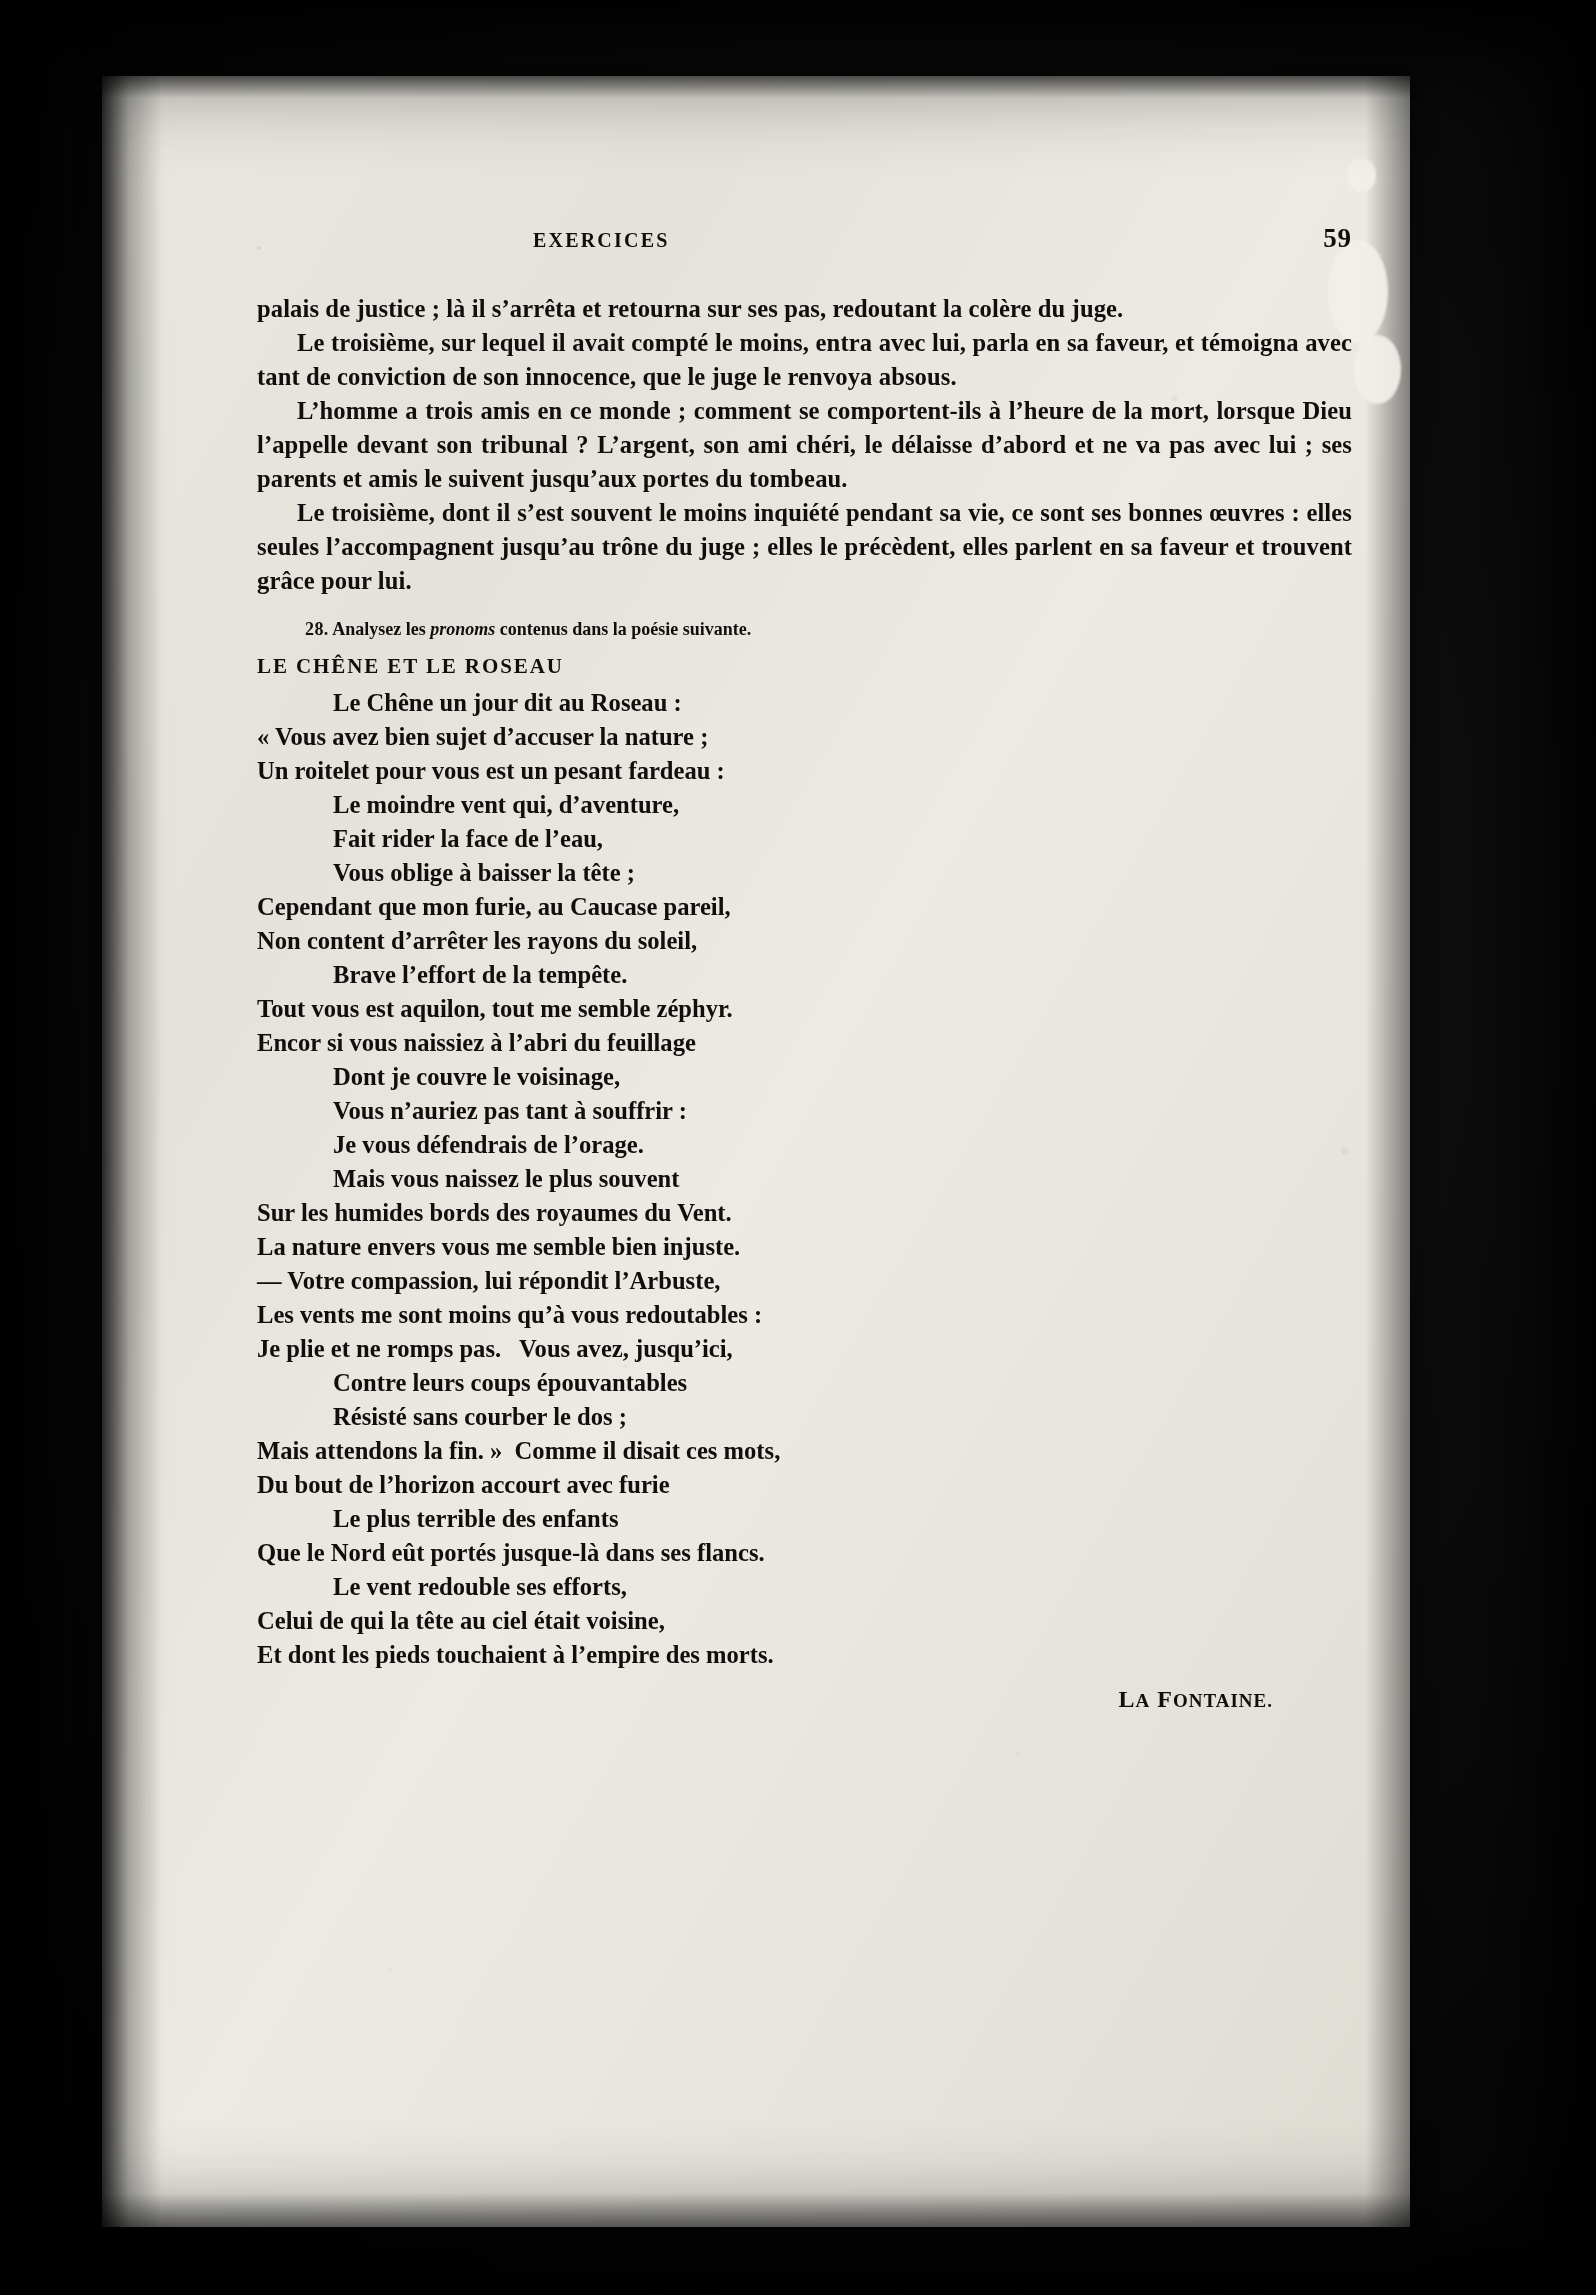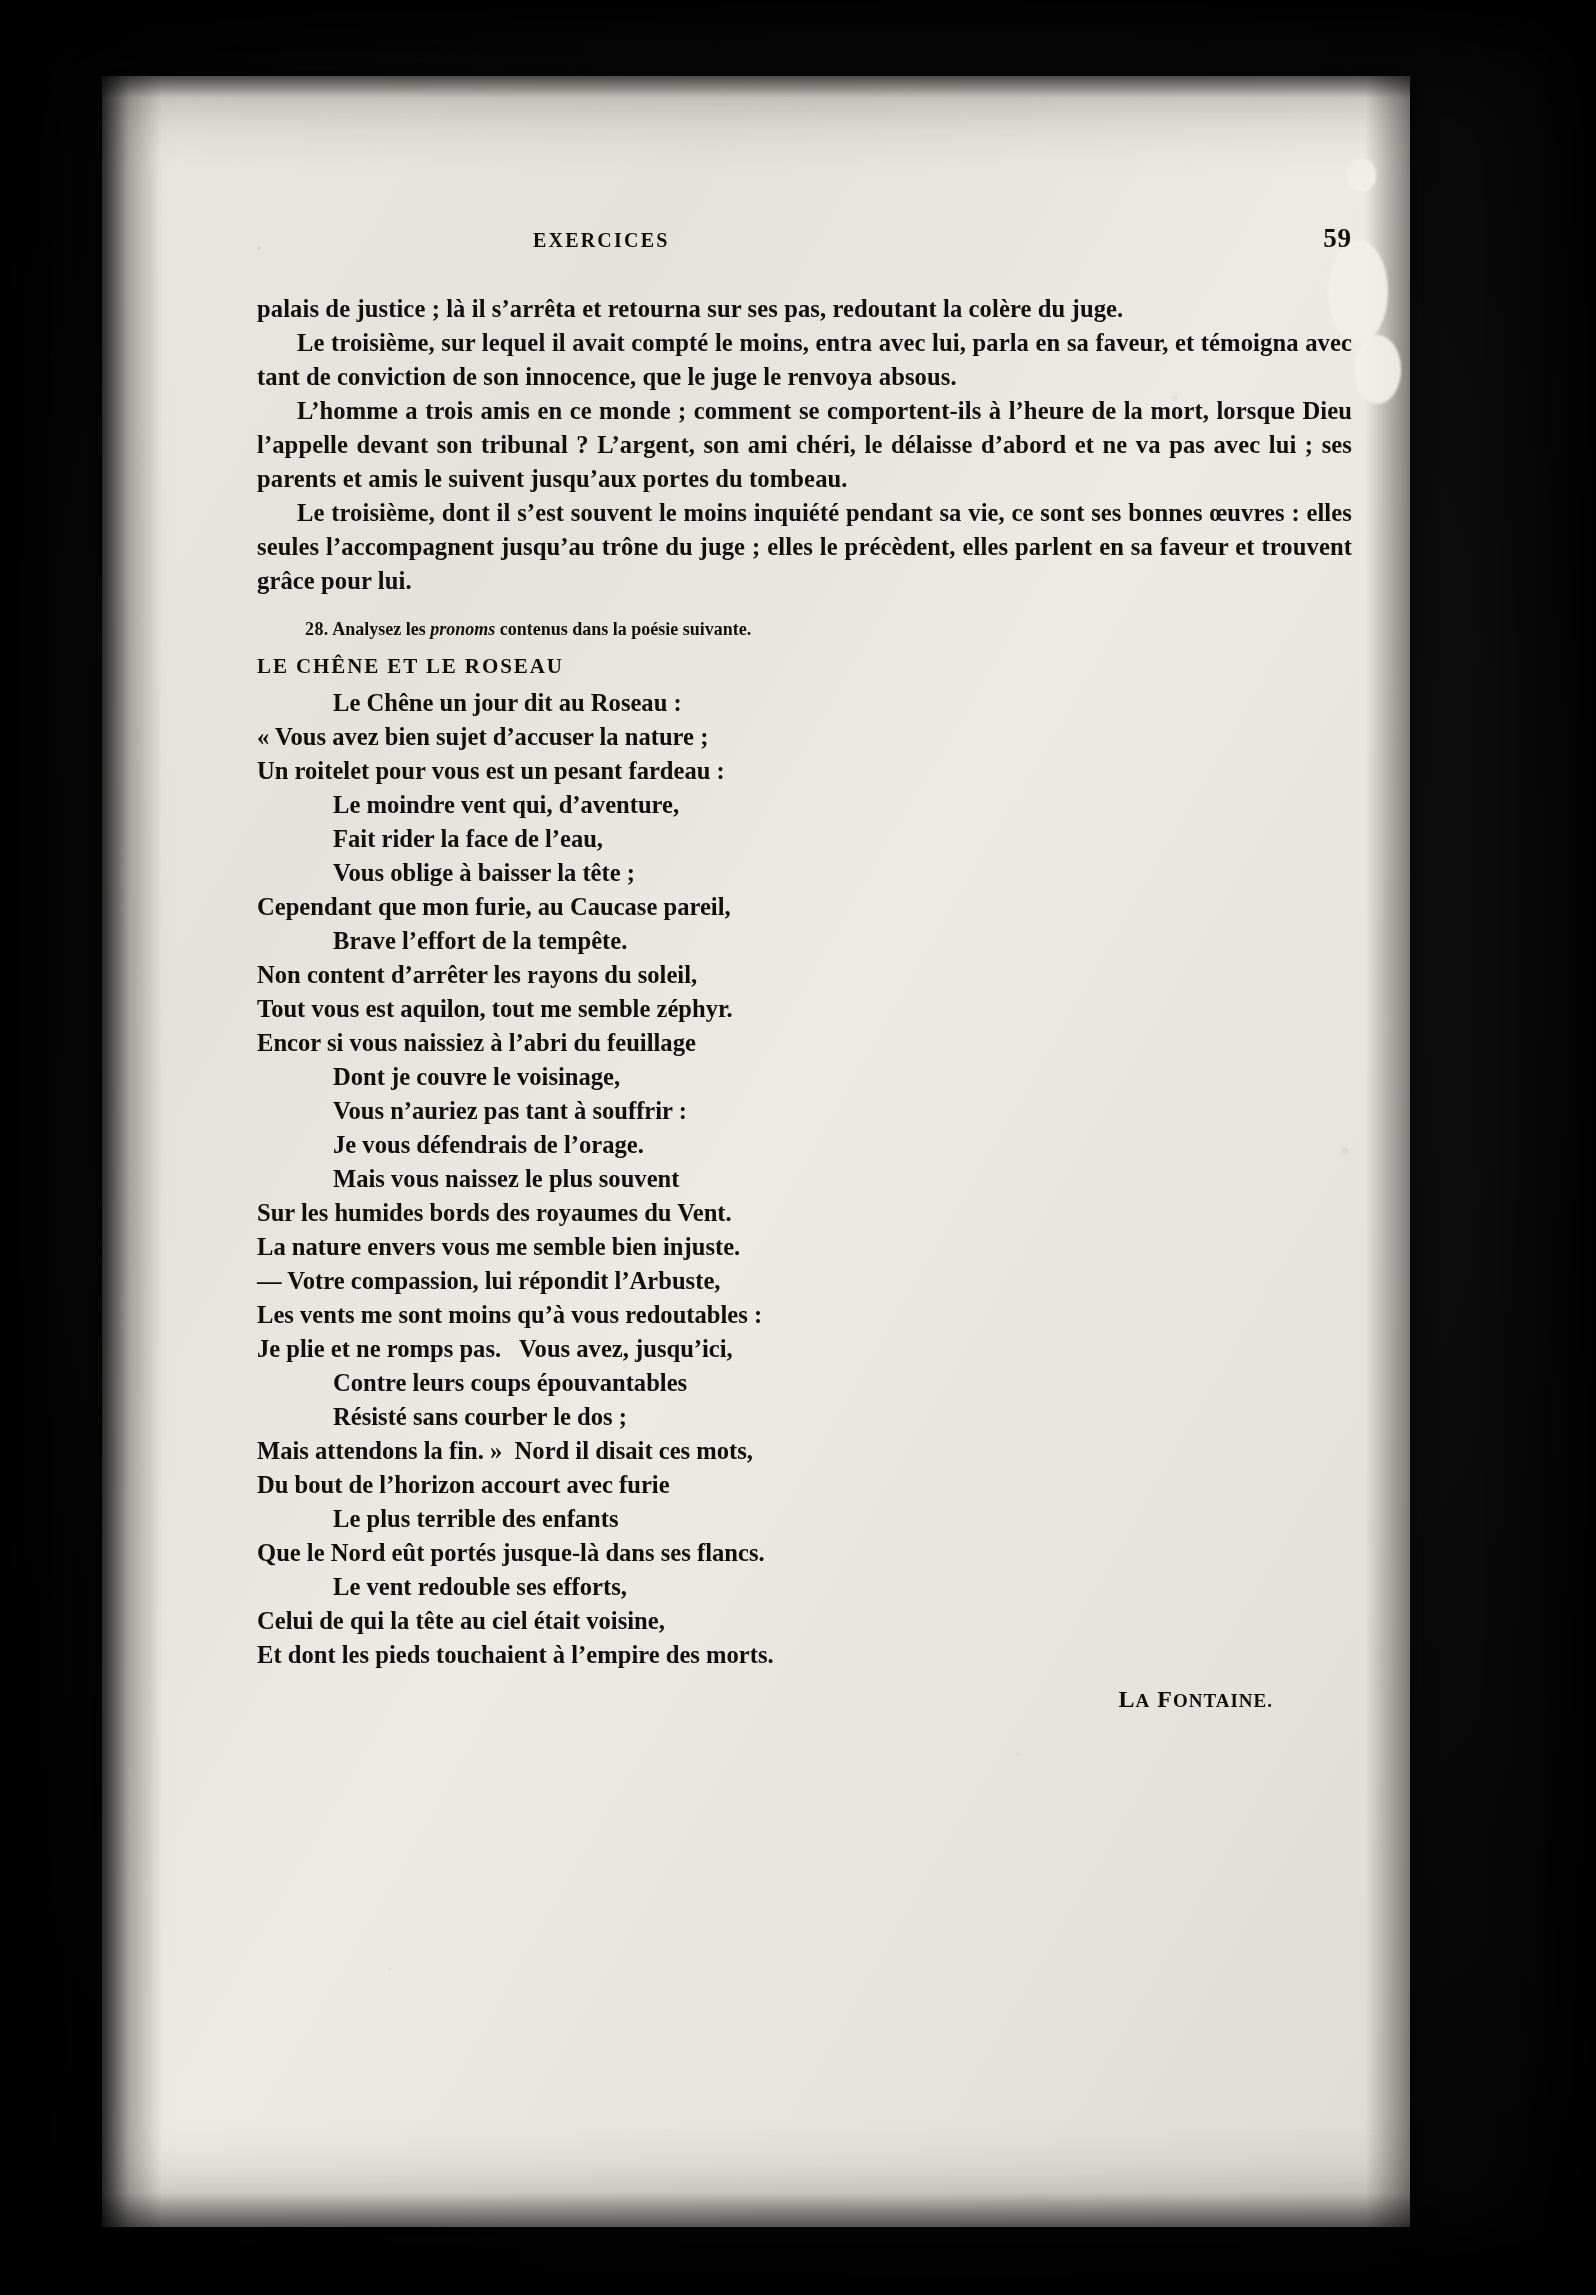--- a/index.html
+++ b/index.html
@@ -219,36 +219,36 @@
       <div class="poem-title">LE CHÊNE ET LE ROSEAU</div>
 
       <div class="poem" id="poem-lines">
           <div class="line i1">Le Chêne un jour dit au Roseau :</div>
           <div class="line i0">« Vous avez bien sujet d’accuser la nature ;</div>
           <div class="line i0">Un roitelet pour vous est un pesant fardeau :</div>
           <div class="line i1">Le moindre vent qui, d’aventure,</div>
           <div class="line i1">Fait rider la face de l’eau,</div>
           <div class="line i1">Vous oblige à baisser la tête ;</div>
           <div class="line i0">Cependant que mon furie, au Caucase pareil,</div>
+          <div class="line i0">Non content d’arrêter les rayons du soleil,</div>
           <div class="line i1">Brave l’effort de la tempête.</div>
-          <div class="line i0">Non content d’arrêter les rayons du soleil,</div>
           <div class="line i0">Tout vous est aquilon, tout me semble zéphyr.</div>
           <div class="line i0">Encor si vous naissiez à l’abri du feuillage</div>
           <div class="line i1">Dont je couvre le voisinage,</div>
           <div class="line i1">Vous n’auriez pas tant à souffrir :</div>
           <div class="line i1">Je vous défendrais de l’orage.</div>
           <div class="line i1">Mais vous naissez le plus souvent</div>
           <div class="line i0">Sur les humides bords des royaumes du Vent.</div>
           <div class="line i0">La nature envers vous me semble bien injuste.</div>
           <div class="line i0">— Votre compassion, lui répondit l’Arbuste,</div>
           <div class="line i0">Les vents me sont moins qu’à vous redoutables :</div>
           <div class="line i0">Je plie et ne romps pas.   Vous avez, jusqu’ici,</div>
           <div class="line i1">Contre leurs coups épouvantables</div>
           <div class="line i1">Résisté sans courber le dos ;</div>
-          <div class="line i0">Mais attendons la fin. »  Nord il disait ces mots,</div>
+          <div class="line i0">Mais attendons la fin. »  Comme il disait ces mots,</div>
           <div class="line i0">Du bout de l’horizon accourt avec furie</div>
           <div class="line i1">Le plus terrible des enfants</div>
           <div class="line i0">Que le Nord eût portés jusque-là dans ses flancs.</div>
           <div class="line i1">Le vent redouble ses efforts,</div>
           <div class="line i0">Celui de qui la tête au ciel était voisine,</div>
           <div class="line i0">Et dont les pieds touchaient à l’empire des morts.</div>
         </div>
 
       <div class="signature">
         <span>L</span><span class="sc">A</span>

